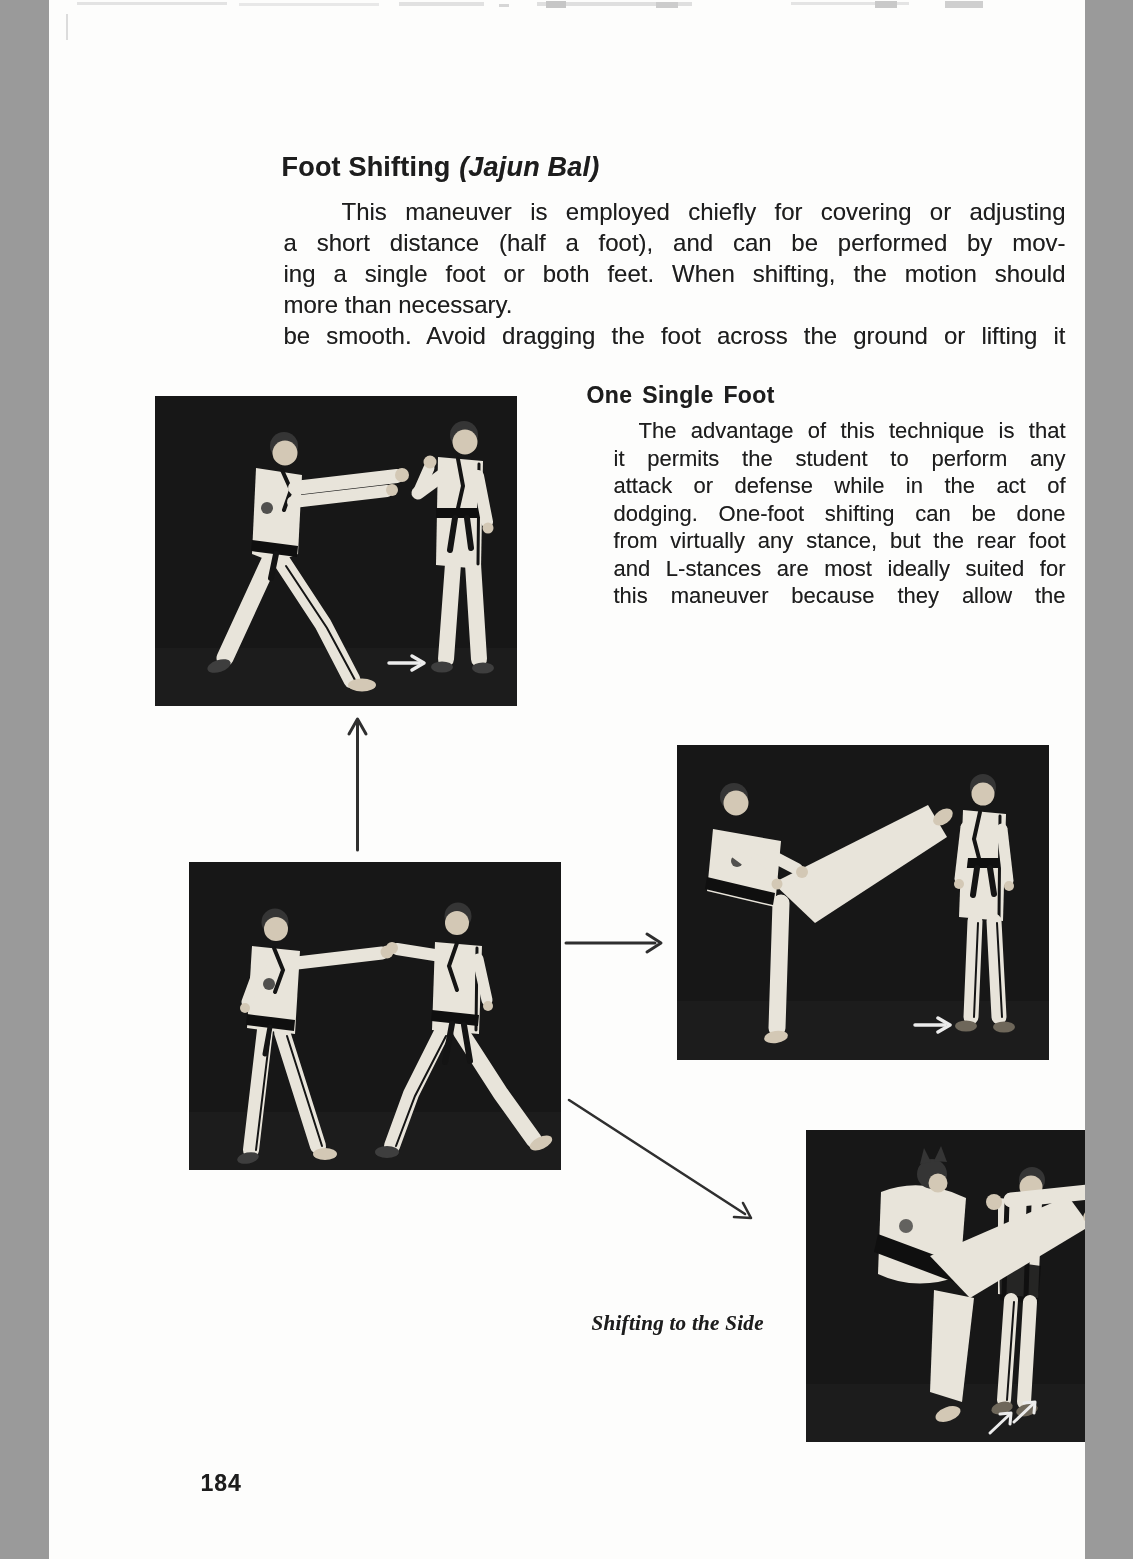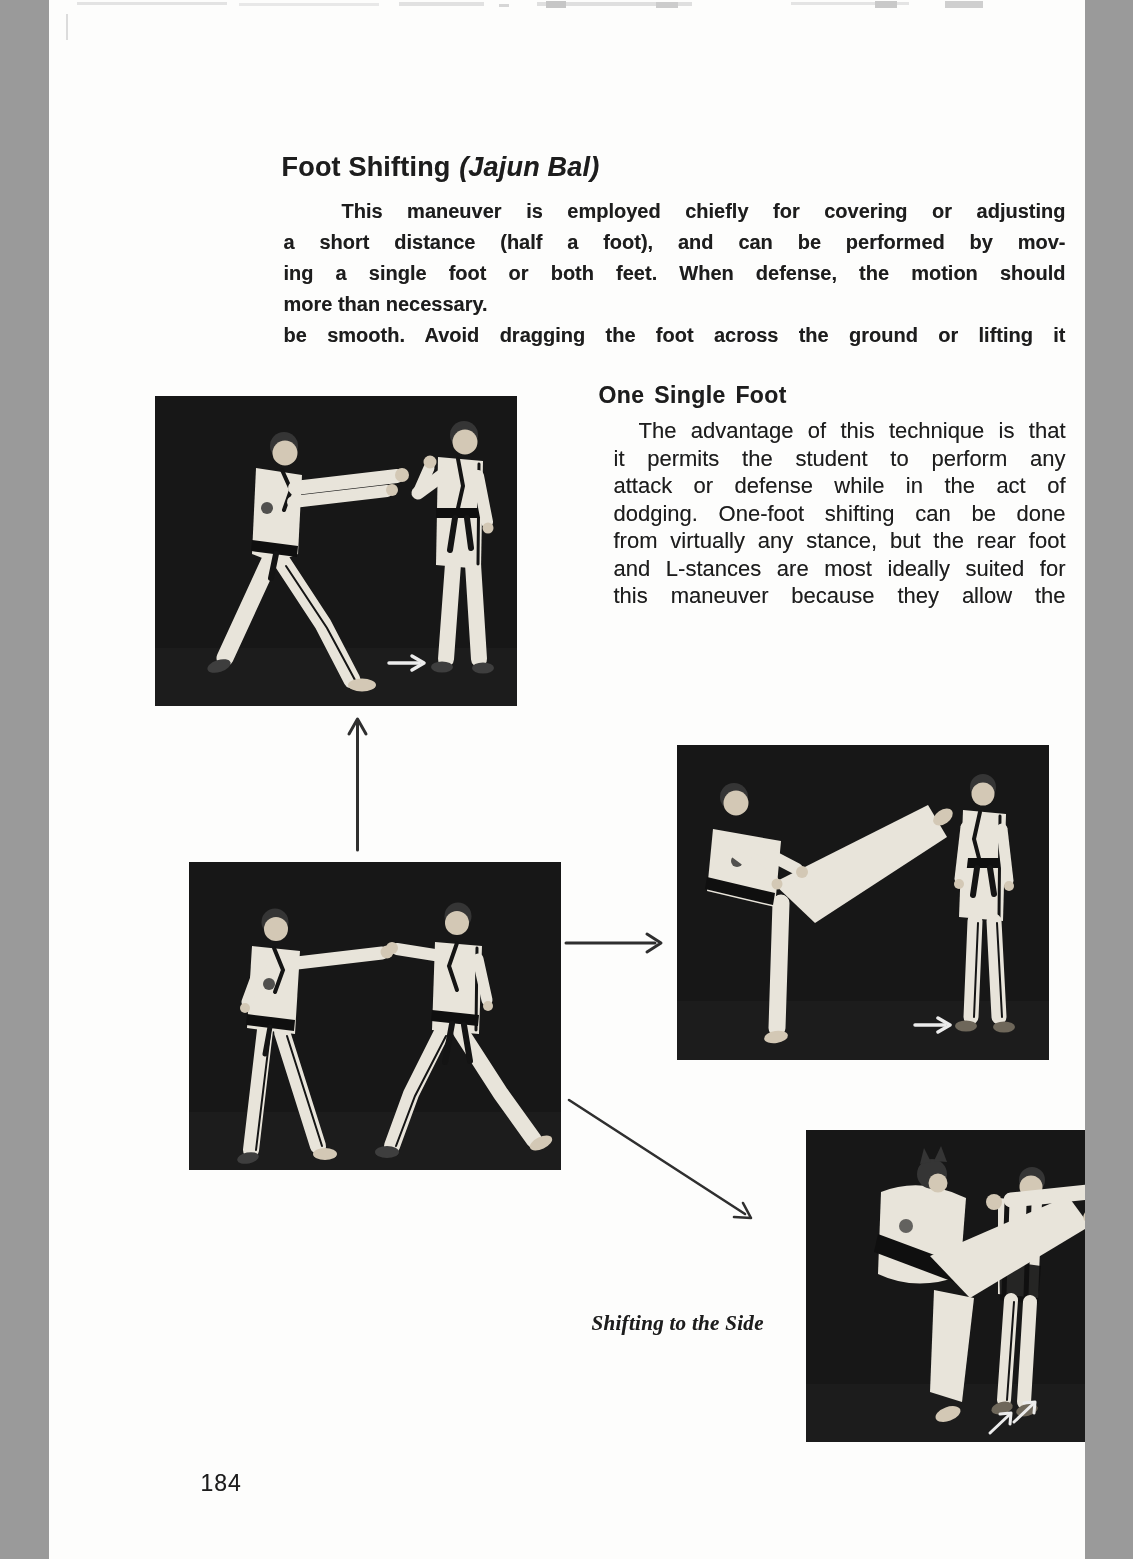--- a/index.html
+++ b/index.html
@@ -5,42 +5,42 @@
   html,body{margin:0;padding:0;background:#9a9a9a;}
   .page{
     position:relative;width:1036px;height:1559px;margin:0 auto;
     background:var(--paper,#fdfdfc);color:var(--ink,#1d1d1d);
     font-family:"Liberation Sans",sans-serif;overflow:hidden;
     text-shadow:0 0 .5px rgba(30,30,30,.45);
   }
   .art{position:absolute;}
   .title{position:absolute;left:233px;top:134px;font-size:27px;font-weight:bold;letter-spacing:.2px;white-space:nowrap;}
   .title .it{font-style:italic;margin-left:.32em;}
-  .intro{position:absolute;left:235px;top:196px;width:782px;font-size:20px;line-height:31px;font-weight:bold;}
+  .intro{position:absolute;left:235px;top:196px;width:782px;font-size:24px;line-height:31px;}
   .col{position:absolute;left:538px;top:382px;width:479px;}
-  .col-heading{font-size:23px;font-weight:bold;letter-spacing:.4px;margin:0 0 8px 12px;word-spacing:3px;}
+  .col-heading{font-size:23px;font-weight:bold;letter-spacing:.4px;margin:0 0 8px 0;word-spacing:3px;}
   .col-body{font-size:22px;line-height:27.5px;margin-left:27px;}
   .tline{text-align:justify;text-align-last:justify;}
   .tline-last{text-align-last:left;}
   .photo{position:absolute;margin:0;background:var(--photo_bg,#171717);box-shadow:0 0 0 1px #2a2a2a inset;}
   .photo svg{display:block;width:100%;height:100%;}
   .bgfill{fill:var(--photo_bg,#171717);}
   .f-gi{fill:var(--gi,#e8e4da);}
   .f-skin{fill:var(--skin,#d3c8b5);}
   .f-dark{fill:#0f0f0f;}
   .f-hair{fill:#353535;}
   .f-foot{fill:#3e3e3e;}
   .f-dusk{fill:#6e675a;}
   .s-gi{stroke:var(--gi,#e8e4da);fill:none;stroke-linecap:round;}
   .s-dark{stroke:#141414;fill:none;stroke-linecap:round;}
   .s-white{stroke:var(--arrow_white,#ececec);fill:none;stroke-linecap:round;stroke-linejoin:round;}
   .overlay{position:absolute;left:0;top:0;width:1133px;height:1559px;pointer-events:none;}
   .s-ink{stroke:#2f2f2f;fill:none;stroke-linecap:round;stroke-linejoin:round;}
   .caption{position:absolute;left:543px;top:1311px;font-family:"Liberation Serif",serif;font-weight:bold;font-size:21px;white-space:nowrap;letter-spacing:.3px;font-style:italic;}
-  .pagenum{position:absolute;left:152px;top:1470px;font-size:23px;font-weight:normal;letter-spacing:1px;}
+  .pagenum{position:absolute;left:152px;top:1470px;font-size:23px;font-weight:bold;letter-spacing:1px;}
 </style>
 </head>
 <body>
 
 <div class="page">
 
   <div>
     <div class="art" style="left:28px;top:2px;width:150px;height:3px;background:#e3e3e3;"></div>
     <div class="art" style="left:190px;top:3px;width:140px;height:3px;background:#e8e8e8;"></div>
     <div class="art" style="left:350px;top:2px;width:85px;height:4px;background:#e1e1e1;"></div>
@@ -54,21 +54,21 @@
     <div class="art" style="left:17px;top:14px;width:2px;height:26px;background:#dcdcdc;"></div>
     <div class="art" style="left:1103px;top:646px;width:16px;height:16px;border-radius:50%;background:#ededed;"></div>
     <div class="art" style="left:1114px;top:642px;width:2px;height:40px;background:#e9e9e9;"></div>
   </div>
 
   <h1 class="title"><span>Foot Shifting</span><span class="it">(Jajun Bal)</span></h1>
 
   <div class="intro">
       <div class="tline" style="text-indent: 58px;">This maneuver is employed chiefly for covering or adjusting</div>
       <div class="tline">a short distance (half a foot), and can be performed by mov-</div>
-      <div class="tline">ing a single foot or both feet. When defense, the motion should</div>
+      <div class="tline">ing a single foot or both feet. When shifting, the motion should</div>
       <div class="tline tline-last">more than necessary.</div>
       <div class="tline">be smooth. Avoid dragging the foot across the ground or lifting it</div>
     </div>
 
   <figure class="photo" style="left:106px;top:396px;width:362px;height:310px;">
     <svg viewBox="0 0 362 310">
       <rect width="362" height="310" class="bgfill"></rect>
       <rect y="252" width="362" height="58" fill="#1c1c1c"></rect>
 
       <g>

